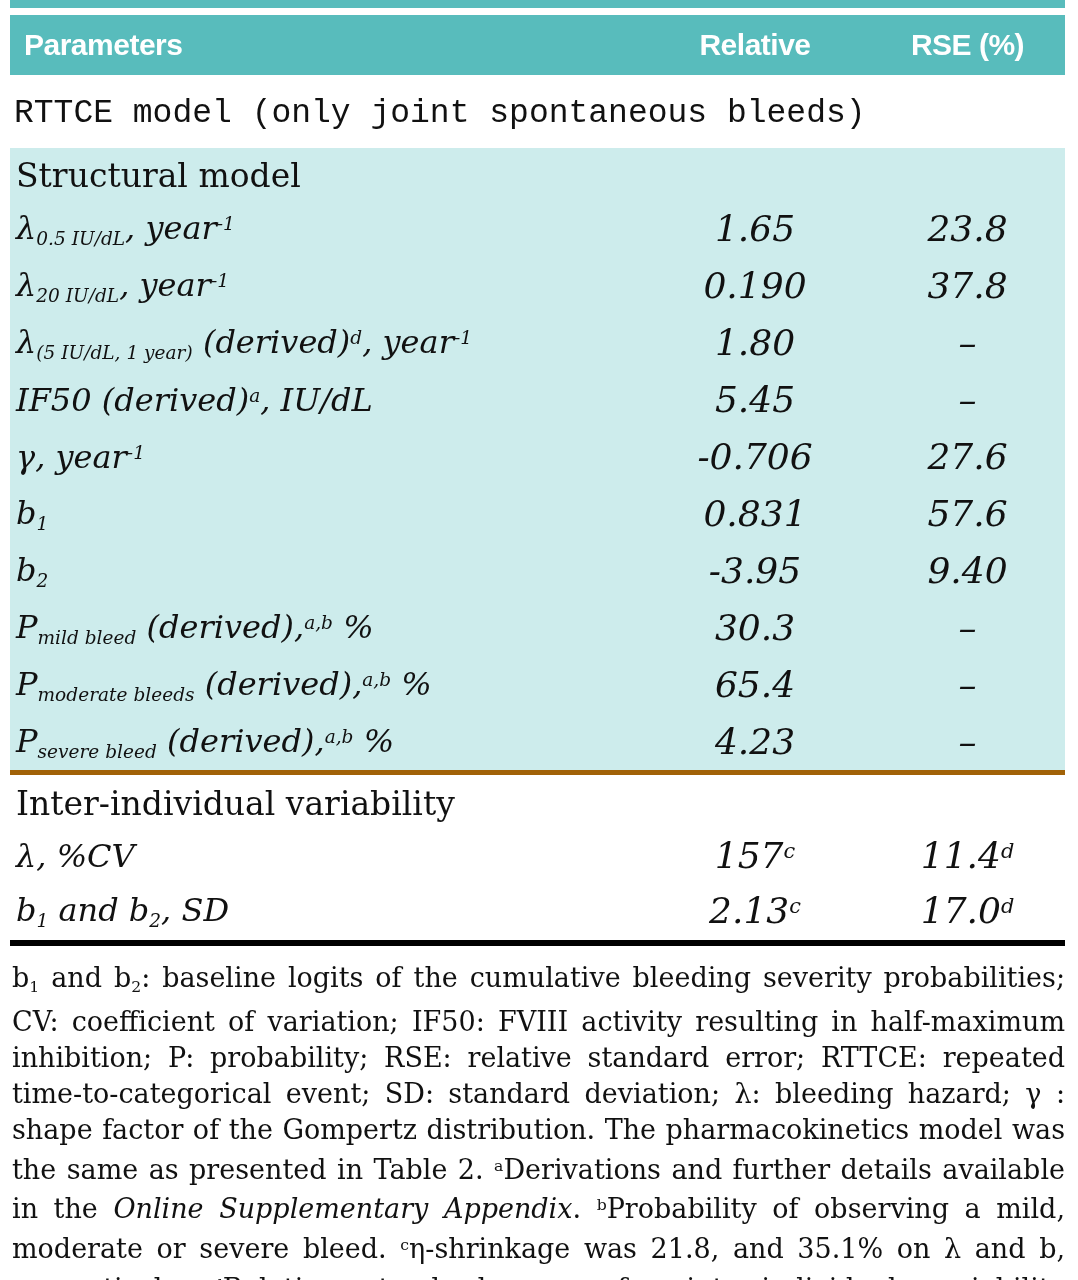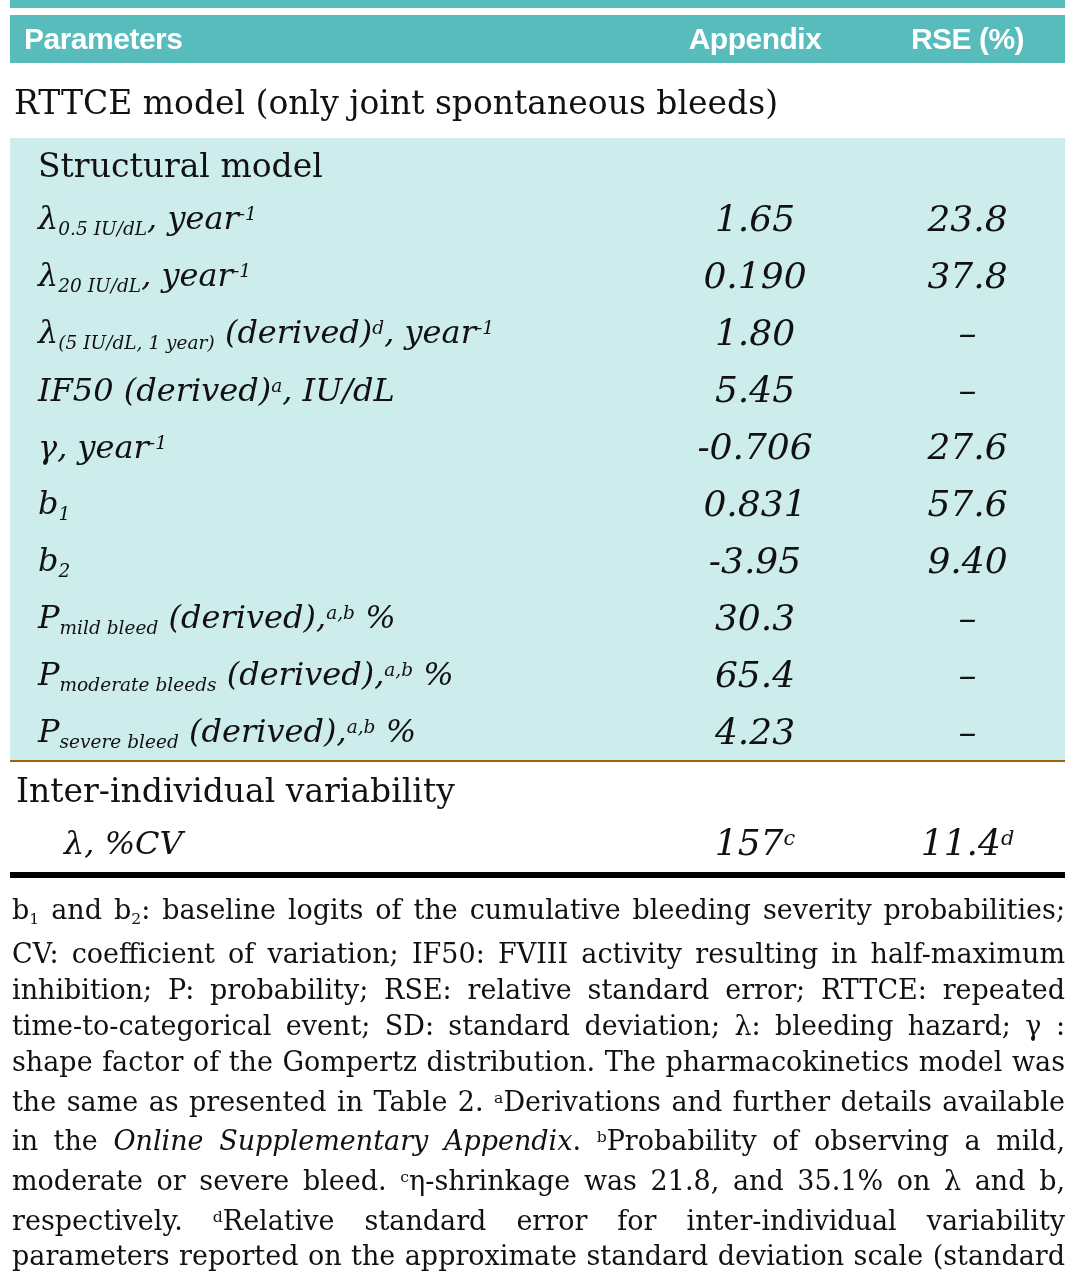--- a/index.html
+++ b/index.html
@@ -10,40 +10,40 @@
     -webkit-font-smoothing:antialiased;
   }
   .page { padding:0 13px 0 10px; }
 
   .top-rule { height:8px; background:#58bcbc; }
   .top-gap  { height:7px; background:#ffffff; }
 
   .head-band {
     background:#58bcbc; color:#ffffff;
     display:grid; grid-template-columns:1fr 230px 195px;
-    align-items:center; height:48px;
+    align-items:center; height:60px;
     font-family:"Liberation Sans", sans-serif;
     font-weight:bold; font-size:30px; letter-spacing:-0.5px;
   }
   .head-band .h-param { padding-left:14px; }
   .head-band .h-est, .head-band .h-rse { text-align:center; }
 
   .group-title {
-    font-size:33px; padding:20px 0 16px 4px; background:#ffffff;
+    font-size:33px; padding:20px 0 16px 4px; background:#ffffff;font-family:Liberation Mono, monospace;
   }
 
-  .section.shaded { background:#cdecec; border-bottom:2px solid #a16207;padding-left:22px; }
+  .section.shaded { background:#cdecec; border-bottom:5px solid #a16207; }
   .section-title { font-size:33px; padding:6px 0 2px 6px; height:44px; line-height:44px; }
   .section:not(.shaded) .section-title { padding-top:7px; }
 
   .trow {
     display:grid; grid-template-columns:1fr 230px 195px;
     align-items:center; min-height:57px;font-style:italic;
   }
-  .section:not(.shaded) .trow { min-height:55px;margin-left:48px; }
+  .section:not(.shaded) .trow { min-height:55px; }
   .c-param { font-size:32px; padding-left:6px; }
   .c-est, .c-rse { text-align:center; font-size:36px; }
 
   sub { font-size:58%; vertical-align:-0.3em; letter-spacing:0; }
   sup { font-size:58%; vertical-align:0.5em; }
 
   .black-rule { height:6px; background:#000; margin-top:2px; }
 
   .footnote {
     padding:14px 0 0 2px;
@@ -54,21 +54,21 @@
 </style>
 </head>
 <body>
 
 <div class="page">
   <div class="top-rule"></div>
   <div class="top-gap"></div>
 
   <div class="head-band">
     <div class="h-param">Parameters</div>
-    <div class="h-est">Appendix</div>
+    <div class="h-est">Relative</div>
     <div class="h-rse">RSE (%)</div>
   </div>
 
   <div class="group-title">RTTCE model (only joint spontaneous bleeds)</div>
 
   <div id="sections">
       <div class="section shaded">
         <div class="section-title">Structural model</div>
         <div class="trow">
           <div class="c-param">λ<sub>0.5 IU/dL</sub>, year<sup>-1</sup></div>
@@ -121,19 +121,24 @@
           <div class="c-rse">–</div>
         </div>
       </div>
       <div class="section">
         <div class="section-title">Inter-individual variability</div>
         <div class="trow">
           <div class="c-param">λ, %CV</div>
           <div class="c-est">157<sup>c</sup></div>
           <div class="c-rse">11.4<sup>d</sup></div>
         </div>
+        <div class="trow">
+          <div class="c-param">b<sub>1</sub> and b<sub>2</sub>, SD</div>
+          <div class="c-est">2.13<sup>c</sup></div>
+          <div class="c-rse">17.0<sup>d</sup></div>
+        </div>
       </div>
     </div>
 
   <div class="black-rule"></div>
 
   <div class="footnote">b<sub>1</sub> and b<sub>2</sub>: baseline logits of the cumulative bleeding severity probabilities; CV: coefficient of variation; IF50: FVIII activity resulting in half-maximum inhibition; P: probability; RSE: relative standard error; RTTCE: repeated time-to-categorical event; SD: standard deviation; λ: bleeding hazard; γ : shape factor of the Gompertz distribution. The pharmacokinetics model was the same as presented in Table 2. <sup>a</sup>Derivations and further details available in the <i>Online Supplementary Appendix</i>. <sup>b</sup>Probability of observing a mild, moderate or severe bleed. <sup>c</sup>η-shrinkage was 21.8, and 35.1% on λ and b, respectively. <sup>d</sup>Relative standard error for inter-individual variability parameters reported on the approximate standard deviation scale (standard error/variance estimate)/2.</div>
 </div>
 
 </body></html>

